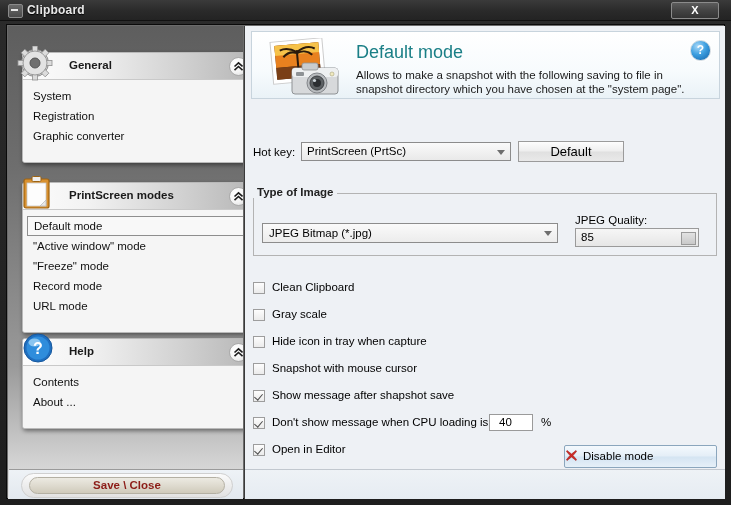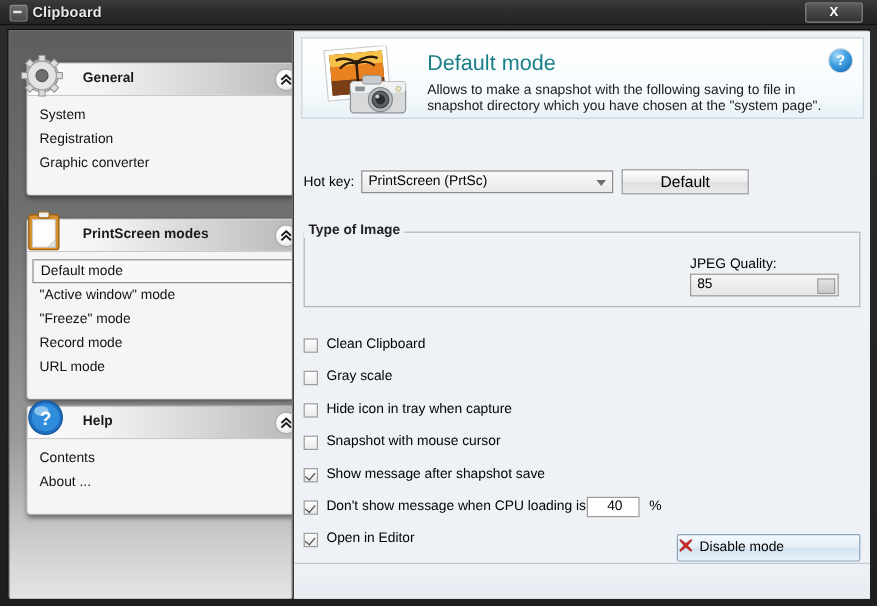--- a/index.html
+++ b/index.html
@@ -283,21 +283,21 @@
     transform: rotate(40deg);
   }
   .cblabel { position: absolute; left: 19px; top: 0px; font-size: 11.5px; white-space: nowrap; }
 
   #cpu-field {
     position: absolute; left: 236px; top: -2px;
     width: 44px; height: 17px;
     background: #fff;
     border: 1px solid #9a9a9a;
     box-sizing: border-box;
-    font-size: 11.5px; line-height: 15px; padding-left: 16px;
+    font-size: 11.5px; line-height: 15px; padding-left: 9px;
     cursor: text;
   }
   #cpu-pct { position: absolute; left: 288px; top: 0px; font-size: 11.5px; }
 
   #disable-btn {
     position: absolute; left: 319px; top: 419px;
     width: 153px; height: 23px;
     background: linear-gradient(180deg, #f4f9fd 0%, #e4eef7 48%, #d4e4f2 52%, #e6f0f8 100%);
     border: 1px solid #8ba6bd;
     border-radius: 2px;
@@ -410,20 +410,25 @@
         </div>
       </div>
 
       <svg class="headicon" style="top:306px; left:14px; width:32px; height:32px;" viewBox="0 0 32 32">
         <circle cx="16" cy="16" r="14" fill="#1f6fc0" stroke="#16579c" stroke-width="1"></circle>
         <circle cx="16" cy="16" r="11.5" fill="#2f8ddc"></circle>
         <ellipse cx="12.5" cy="10.5" rx="6" ry="4" fill="#a9d8f7" opacity="0.75"></ellipse>
         <text x="16" y="22" font-family="Liberation Sans, sans-serif" font-size="16" font-weight="bold" fill="#ffffff" text-anchor="middle">?</text>
       </svg>
 
+      <div id="savebar">
+        <div id="save-close">
+          <div class="inner-pill">Save \ Close</div>
+        </div>
+      </div>
     </div>
 
     <div id="content">
 
       <div id="header-box">
         <svg id="header-icon" viewBox="0 0 78 58">
           <g transform="rotate(-5 30 26)">
             <rect x="4" y="2" width="52" height="42" fill="#ffffff" stroke="#cccccc" stroke-width="1"></rect>
             <rect x="8" y="6" width="44" height="34" fill="#4a2f1a"></rect>
             <rect x="8" y="6" width="44" height="22" fill="#e8811f"></rect>
@@ -456,20 +461,24 @@
 
       <div id="hotkey-label">Hot key:</div>
       <div id="hotkey-select">
         <span>PrintScreen (PrtSc)</span>
         <span class="caret"></span>
       </div>
       <div id="default-btn">Default</div>
 
       <div id="typebox"></div>
       <div id="typebox-legend">Type of Image</div>
+      <div id="format-select">
+        <span>JPEG Bitmap (*.jpg)</span>
+        <span class="caret"></span>
+      </div>
       <div id="quality-label">JPEG Quality:</div>
       <div id="quality-field">
         <span>85</span>
         <span id="quality-spin"></span>
       </div>
 
       <div class="cbrow" style="top:255px;">
         <span class="cbox"></span>
         <span class="cblabel">Clean Clipboard</span>
       </div>

